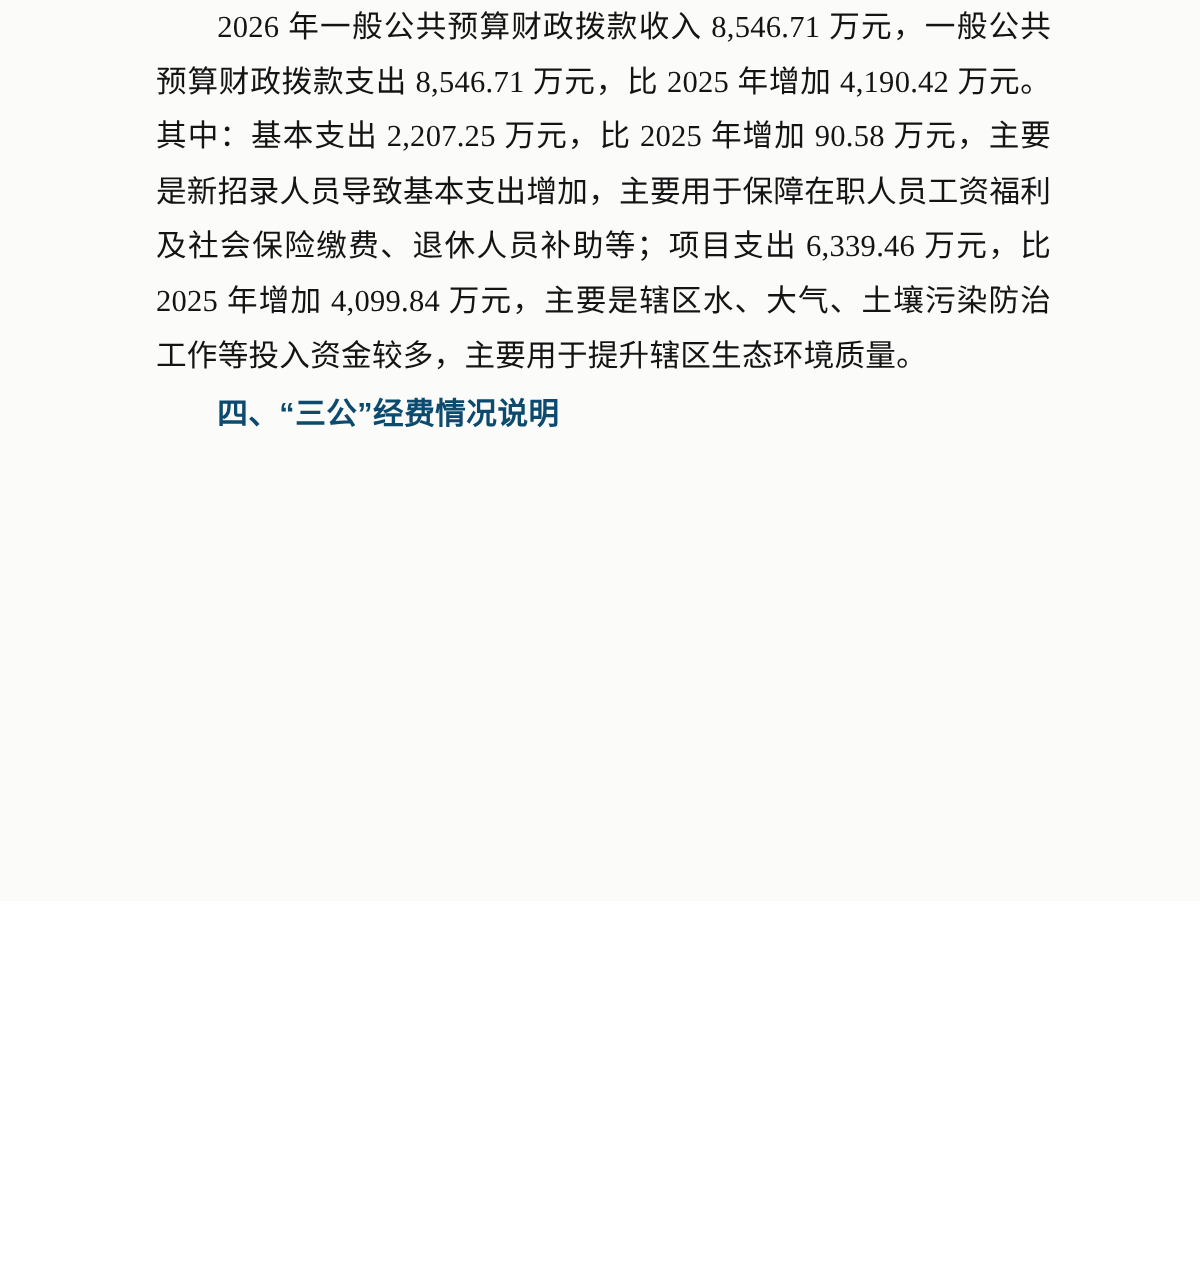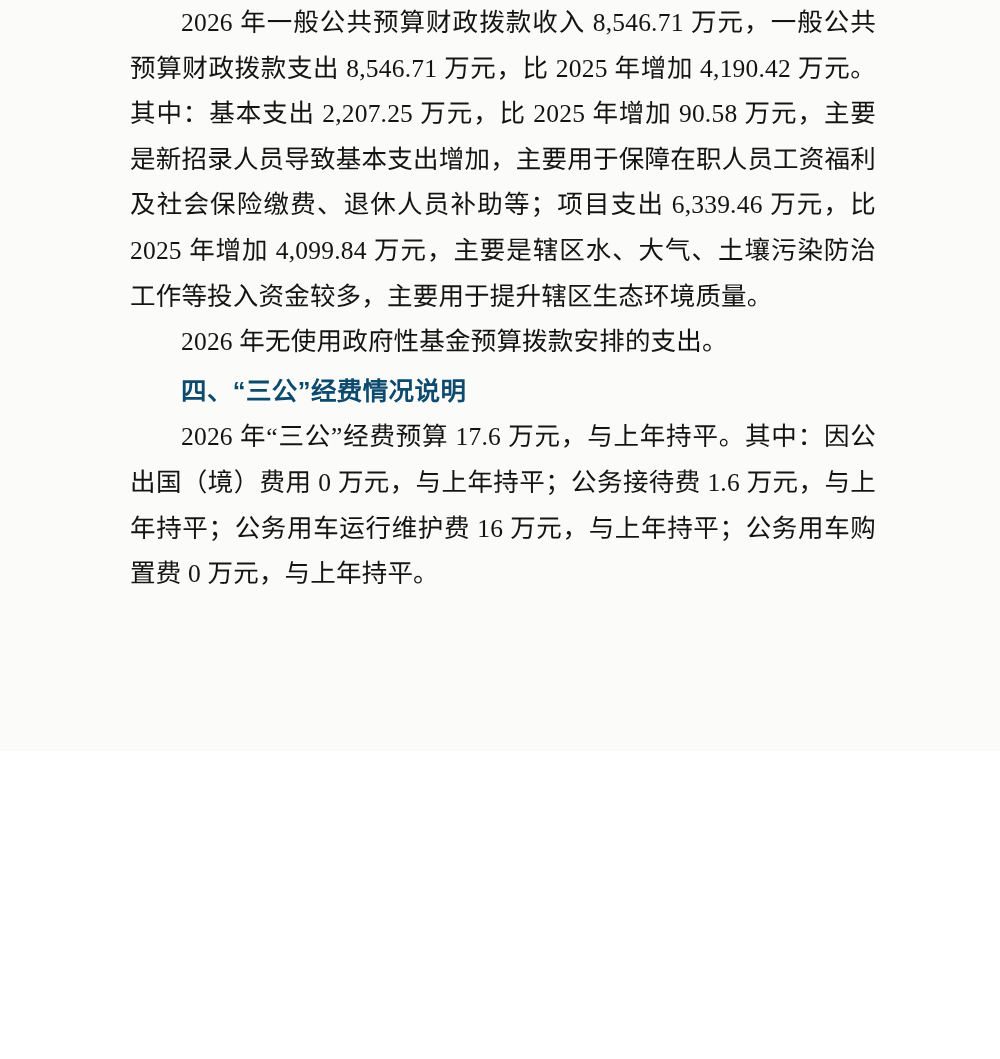--- a/index.html
+++ b/index.html
@@ -50,33 +50,27 @@
 </head>
 <body>
 
 <div class="page">
   <div class="content">
 
     <div class="para-block">
       <p class="para indent">2026 年一般公共预算财政拨款收入 8,546.71 万元，一般公共预算财政拨款支出 8,546.71 万元，比 2025 年增加 4,190.42 万元。其中：基本支出 2,207.25 万元，比 2025 年增加 90.58 万元，主要是新招录人员导致基本支出增加，主要用于保障在职人员工资福利及社会保险缴费、退休人员补助等；项目支出 6,339.46 万元，比 2025 年增加 4,099.84 万元，主要是辖区水、大气、土壤污染防治工作等投入资金较多，主要用于提升辖区生态环境质量。</p>
     </div>
 
-    <div class="para-block">
-      <p class="para indent">2026 年无使用政府性基金预算拨款安排的支出。</p>
-    </div>
 
     <div class="gap-sm"></div>
 
     <div class="para-block">
       <p class="heading">四、“三公”经费情况说明</p>
     </div>
 
-    <div class="para-block">
-      <p class="para indent">2026 年“三公”经费预算 17.6 万元，与上年持平。其中：因公出国（境）费用 0 万元，与上年持平；公务接待费 1.6 万元，与上年持平；公务用车运行维护费 16 万元，与上年持平；公务用车购置费 0 万元，与上年持平。</p>
-    </div>
 
     <div class="gap-sm"></div>
 
 
 
 
   </div>
 </div>
 
 </body></html>

